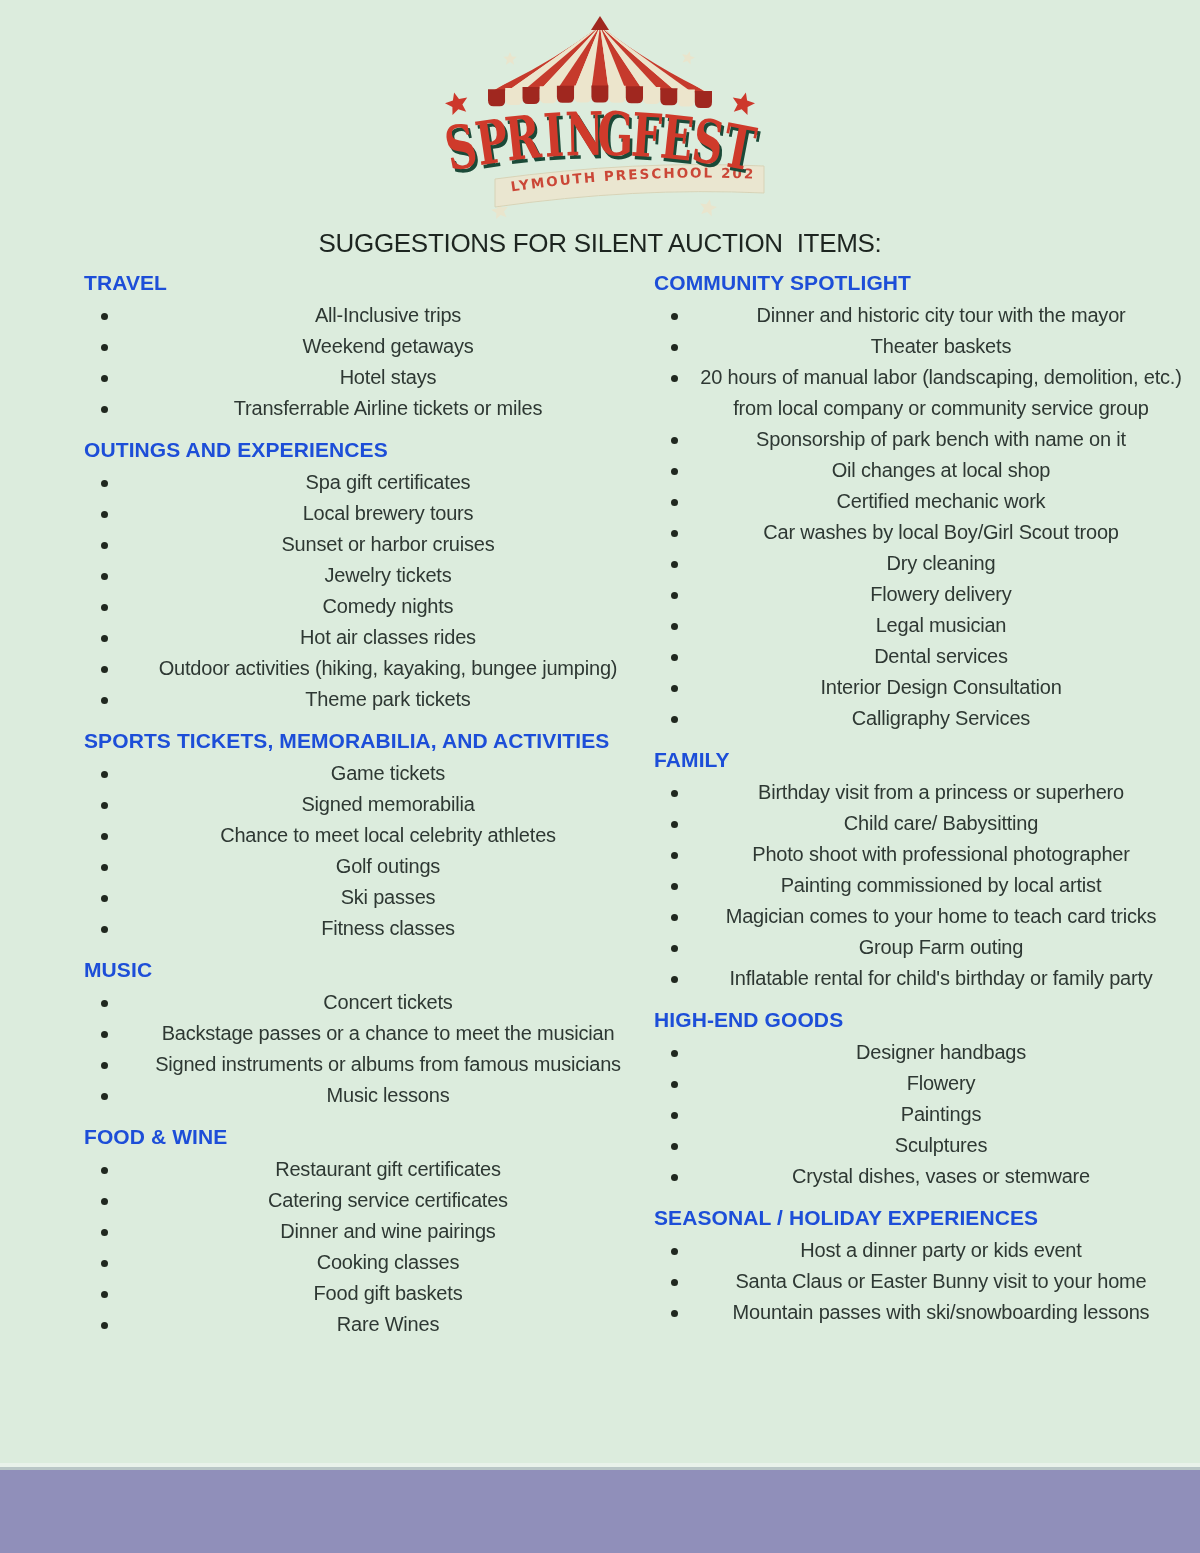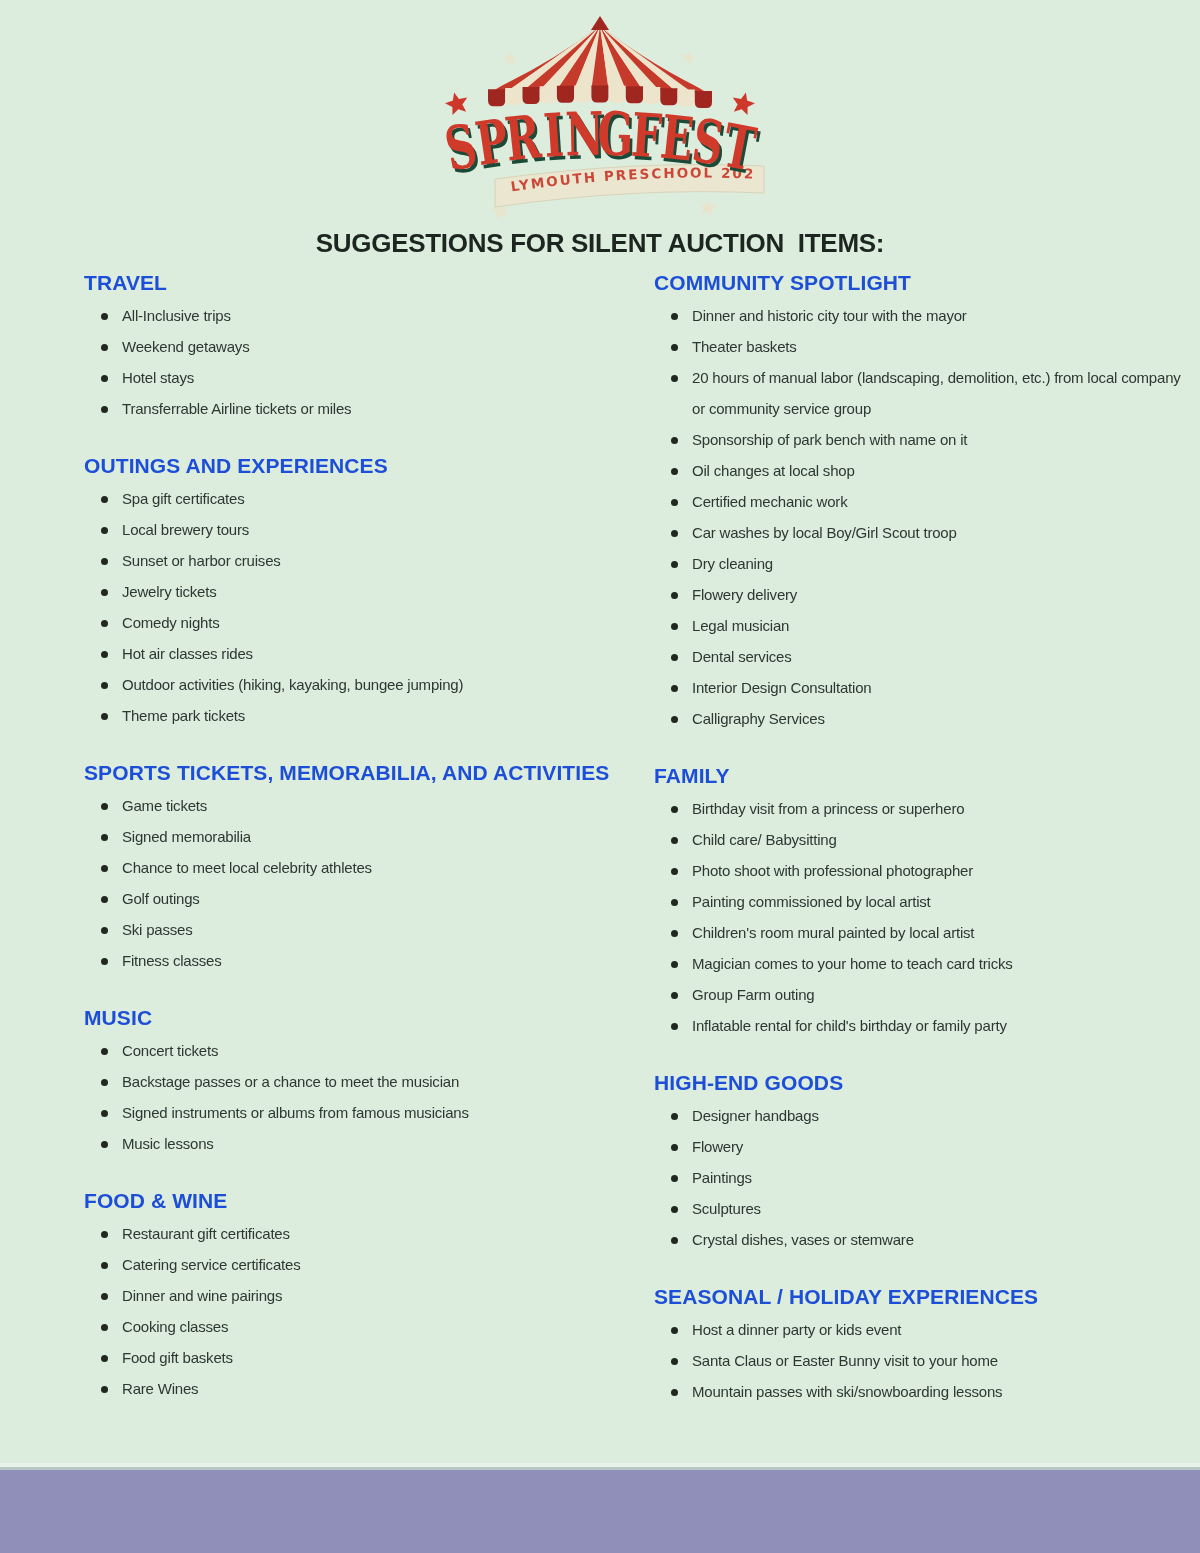--- a/index.html
+++ b/index.html
@@ -8,48 +8,49 @@
     width:1200px;
     height:1553px;
     overflow:hidden;
     font-family:"Liberation Sans",sans-serif;
   }
   .logo-wrap{display:flex;justify-content:center;padding-top:14px}
   .logo-svg{display:block}
   .heading{
     text-align:center;
     font-size:26px;
-    font-weight:700;
+    font-weight:400;
     letter-spacing:-0.3px;
     color:#1d2520;
     margin:8px 0 0 0;
     white-space:pre;
   }
   .columns{
     display:grid;
     grid-template-columns:570px 1fr;
     padding:12px 10px 0 84px;
     align-items:start;
   }
-  .section + .section{margin-top:30px}
+  .section + .section{margin-top:14px}
   .section-title{
     font-size:21px;
     font-weight:700;
     color:#1d4ed8;
     letter-spacing:0.1px;
     margin:0 0 5px 0;
   }
   .item-list{list-style:none;margin:0;padding:0}
   .item{
     position:relative;
     padding-left:38px;
-    font-size:15px;
+    font-size:20px;
     line-height:31px;
     color:#2e3833;
     letter-spacing:-0.2px;
+    text-align:center;
   }
   .item::before{
     content:"";
     position:absolute;
     left:17px;
     top:12.5px;
     width:7px;
     height:7px;
     border-radius:50%;
     background:#20281f;
@@ -270,21 +271,20 @@
     <h3 class="section-title">FAMILY</h3>
     <ul class="item-list">
   <li class="item">Birthday visit from a princess or superhero</li>
 
   <li class="item">Child care/ Babysitting</li>
 
   <li class="item">Photo shoot with professional photographer</li>
 
   <li class="item">Painting commissioned by local artist</li>
 
-  <li class="item">Children's room mural painted by local artist</li>
 
   <li class="item">Magician comes to your home to teach card tricks</li>
 
   <li class="item">Group Farm outing</li>
 
   <li class="item">Inflatable rental for child's birthday or family party</li>
 </ul>
   </section>
 
   <section class="section">

